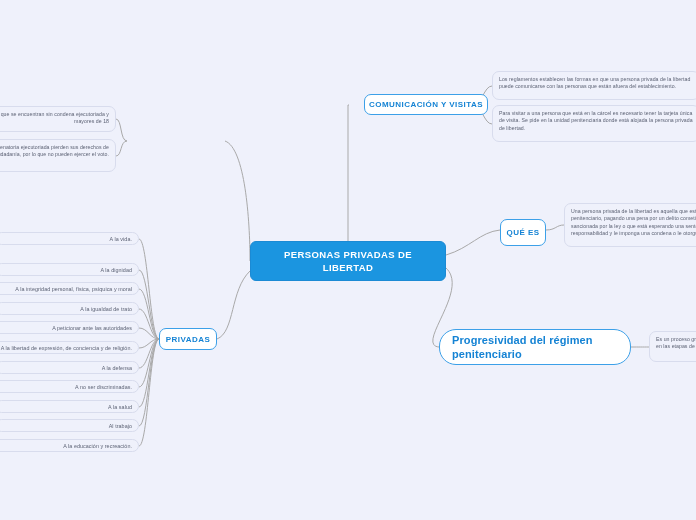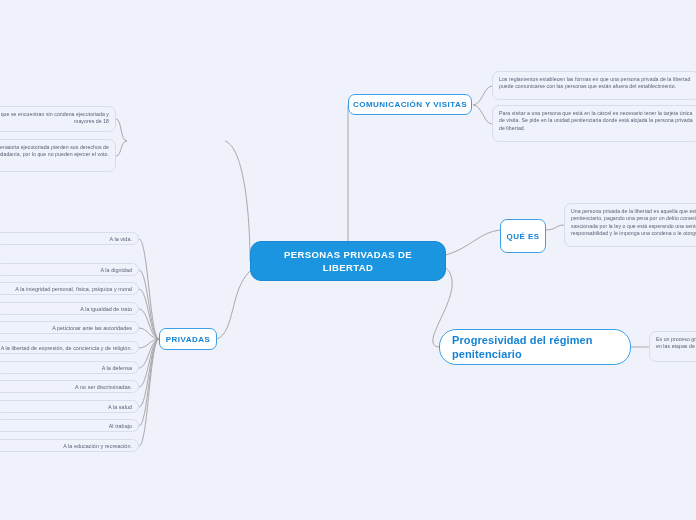--- a/index.html
+++ b/index.html
@@ -32,21 +32,21 @@
     box-sizing: border-box;
   }
   
   .root-node {
     left: 250px;
     top: 241px;
     width: 196px;
     height: 40px;
     background: #1b95e0;
     border: 1px solid #1b8ad4;
-    border-radius: 11px;
+    border-radius: 6px;
     color: #ffffff;
     font-size: 9.5px;
     font-weight: bold;
     letter-spacing: 0.4px;
     line-height: 13px;
     display: flex;
     align-items: center;
     justify-content: center;
     text-align: center;
     text-transform: uppercase;
@@ -62,36 +62,36 @@
     font-weight: bold;
     letter-spacing: 0.45px;
     display: flex;
     align-items: center;
     justify-content: center;
     text-align: center;
     padding: 0 9px;
     white-space: nowrap;
   }
   .branch-comunicacion {
-    left: 348px;
+    left: 364px;
     top: 94px;
     width: 124px;
     height: 21px;
   }
   .branch-puedenhacer {
     left: 127px;
     top: 130px;
     width: 98px;
     height: 21px;
   }
   .branch-quees {
     left: 500px;
     top: 219px;
     width: 46px;
-    height: 34px;
+    height: 27px;
   }
   .branch-derechos {
     left: 159px;
     top: 328px;
     width: 58px;
     height: 22px;
   }
   .branch-progresividad {
     left: 439px;
     top: 329px;

